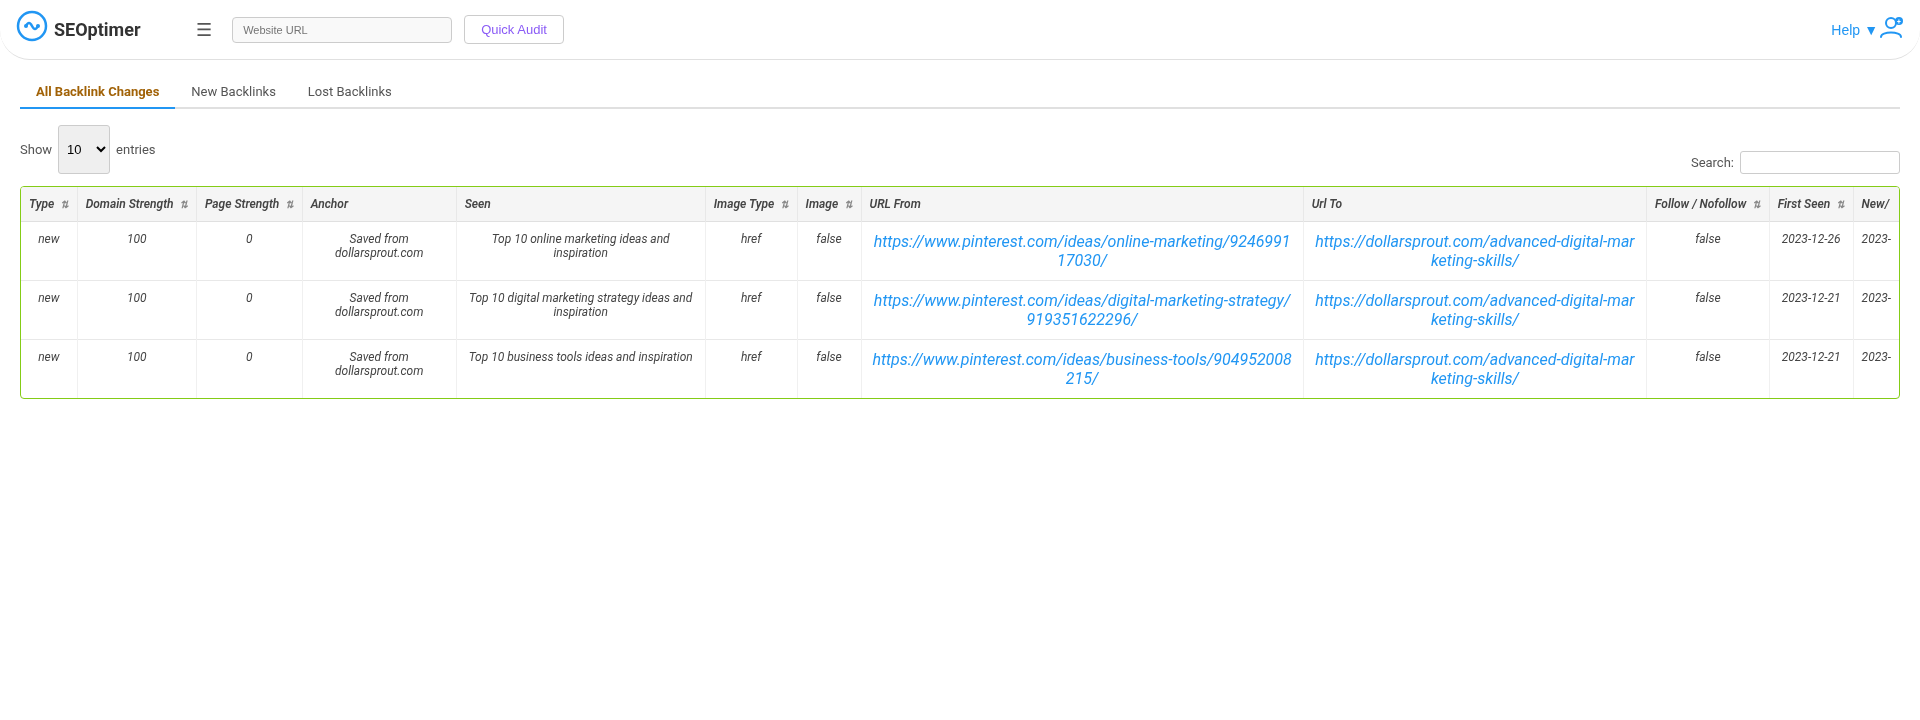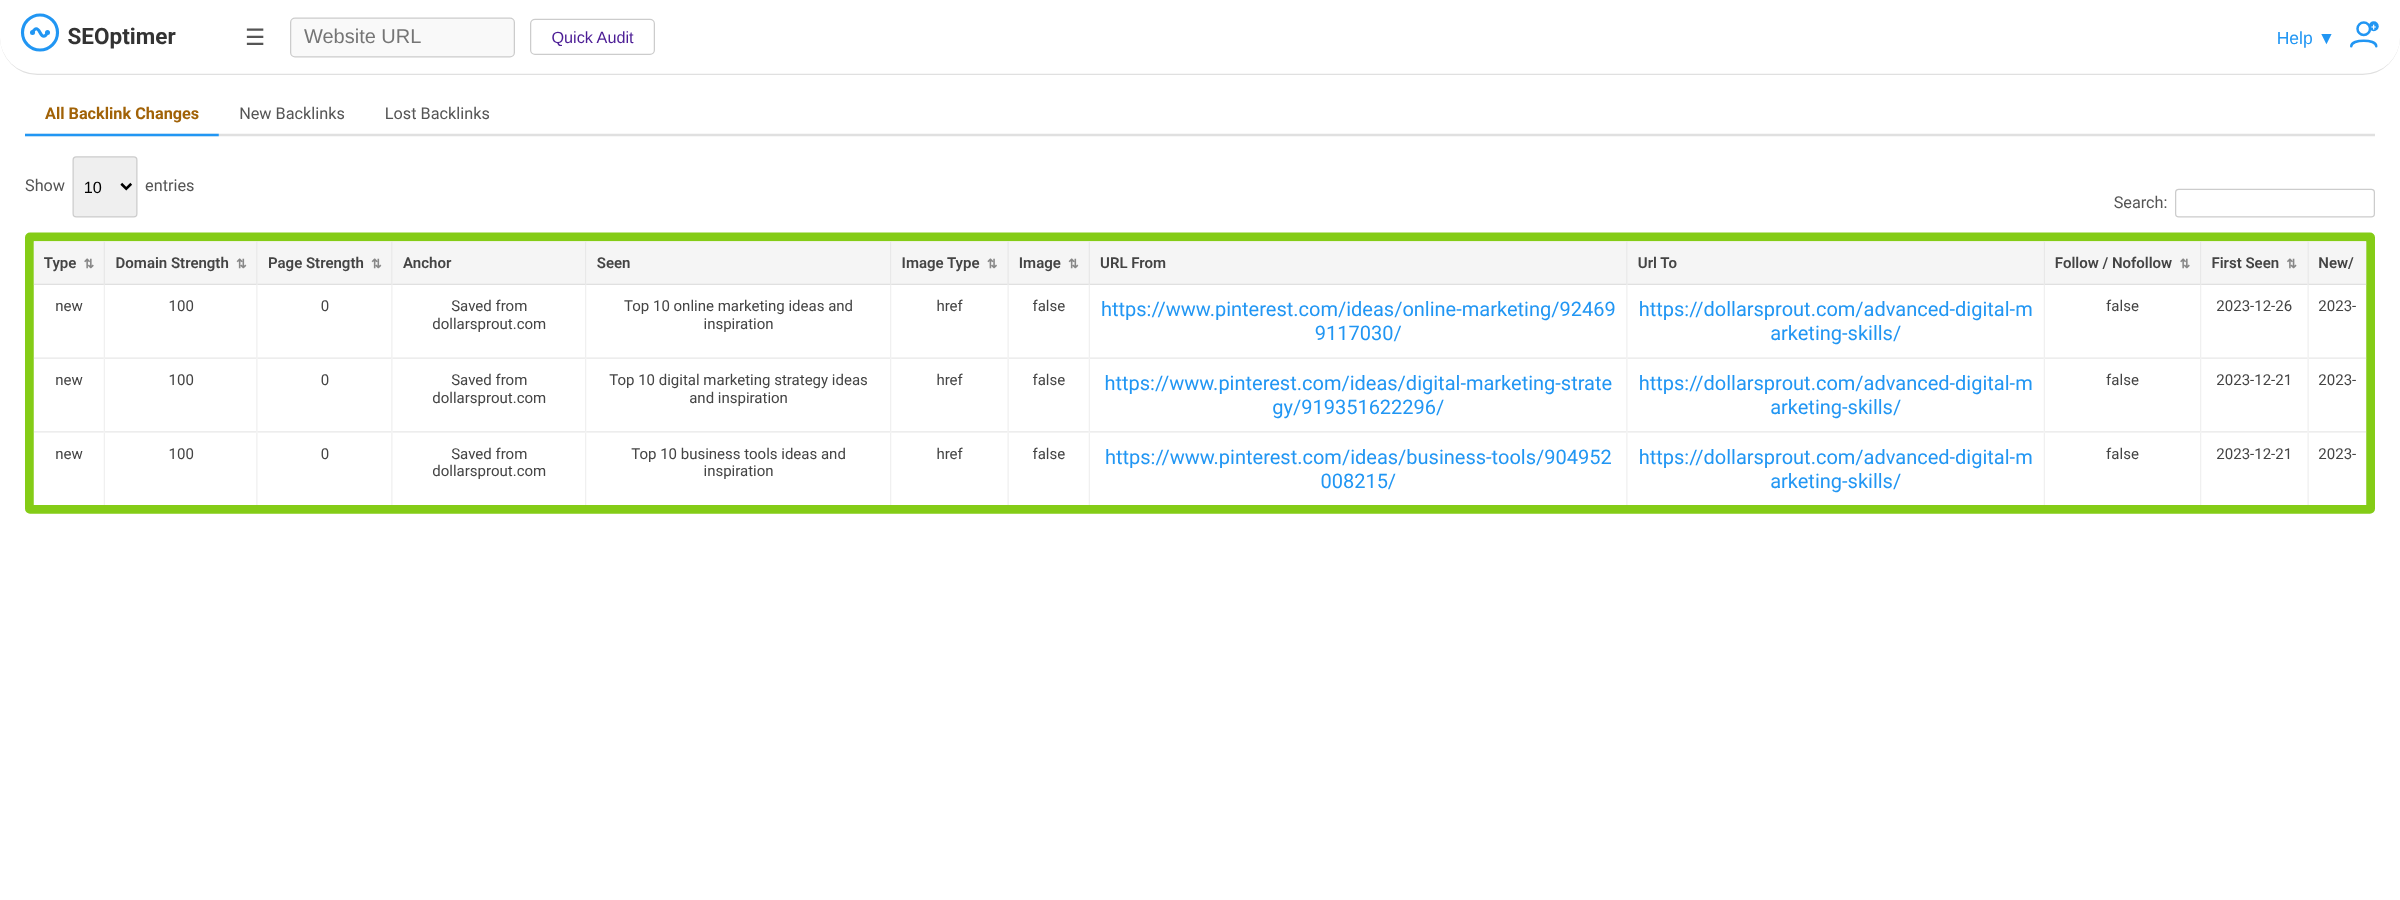--- a/index.html
+++ b/index.html
@@ -36,39 +36,39 @@
       border: none;
       cursor: pointer;
       font-size: 18px;
       color: #555;
       padding: 4px 8px;
     }
     .url-input {
       border: 1px solid #ccc;
       border-radius: 4px;
       padding: 6px 10px;
-      font-size: 16px;
-      width: 180px;
+      font-size: 11px;
+      width: 220px;
       color: #999;
       background: #f9f9f9;
     }
     .quick-audit-btn {
       background: #fff;
       border: 1px solid #ccc;
       border-radius: 4px;
       padding: 6px 16px;
       font-size: 13px;
       cursor: pointer;
-      color: #4c1d95;
+      color: #8b5cf6;
     }
     .header-right {
       margin-left: auto;
       display: flex;
       align-items: center;
-      gap: 10px;
+      gap: 0;
     }
     .help-btn {
       background: none;
       border: none;
       cursor: pointer;
       font-size: 14px;
       color: #2196F3;
       font-weight: 500;
       display: flex;
       align-items: center;
@@ -136,23 +136,24 @@
     .search-input {
       border: 1px solid #ccc;
       border-radius: 3px;
       padding: 3px 6px;
       font-size: 13px;
       width: 160px;
     }
 
     
     .table-wrapper {
-      border: 7px solid #84cc16;
+      border: 1px solid #84cc16;
       border-radius: 4px;
       overflow-x: auto;
+      font-style: italic;
     }
     table {
       width: 100%;
       border-collapse: collapse;
       min-width: 1400px;
     }
     thead tr {
       background: #f5f5f5;
       border-bottom: 1px solid #e0e0e0;
     }

